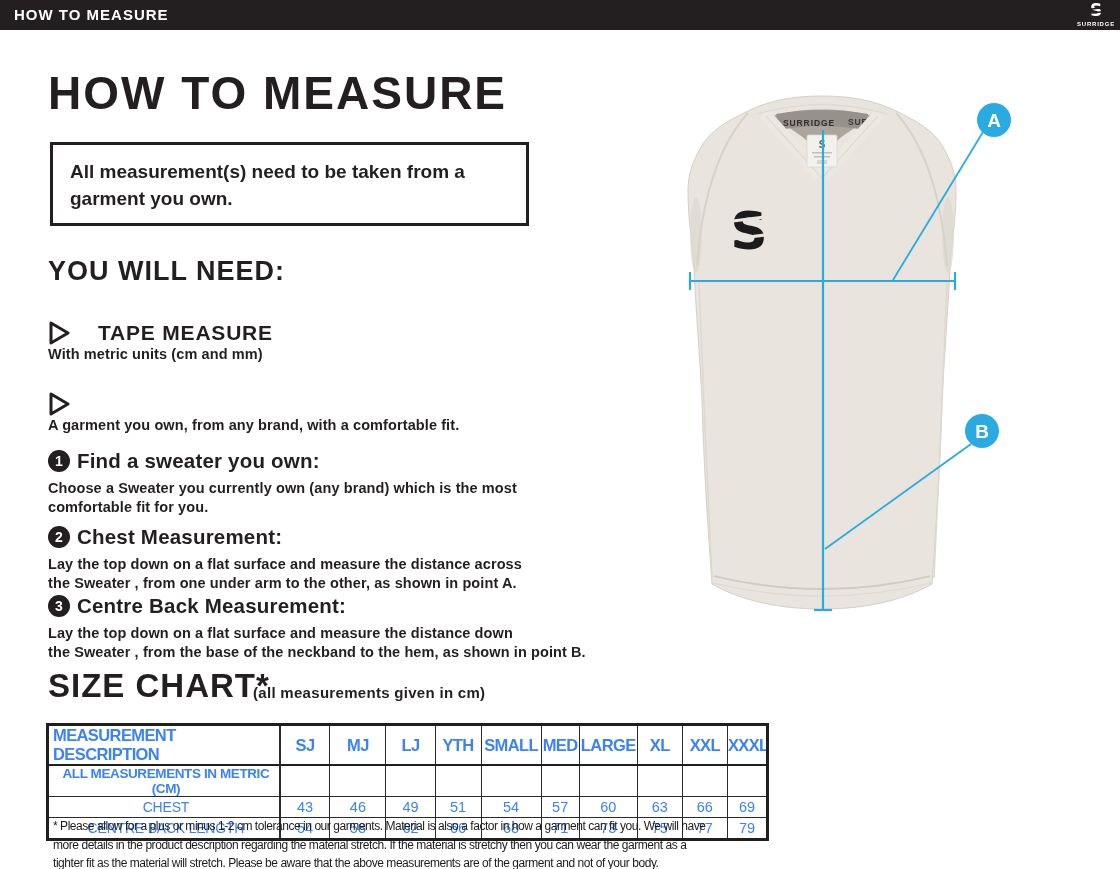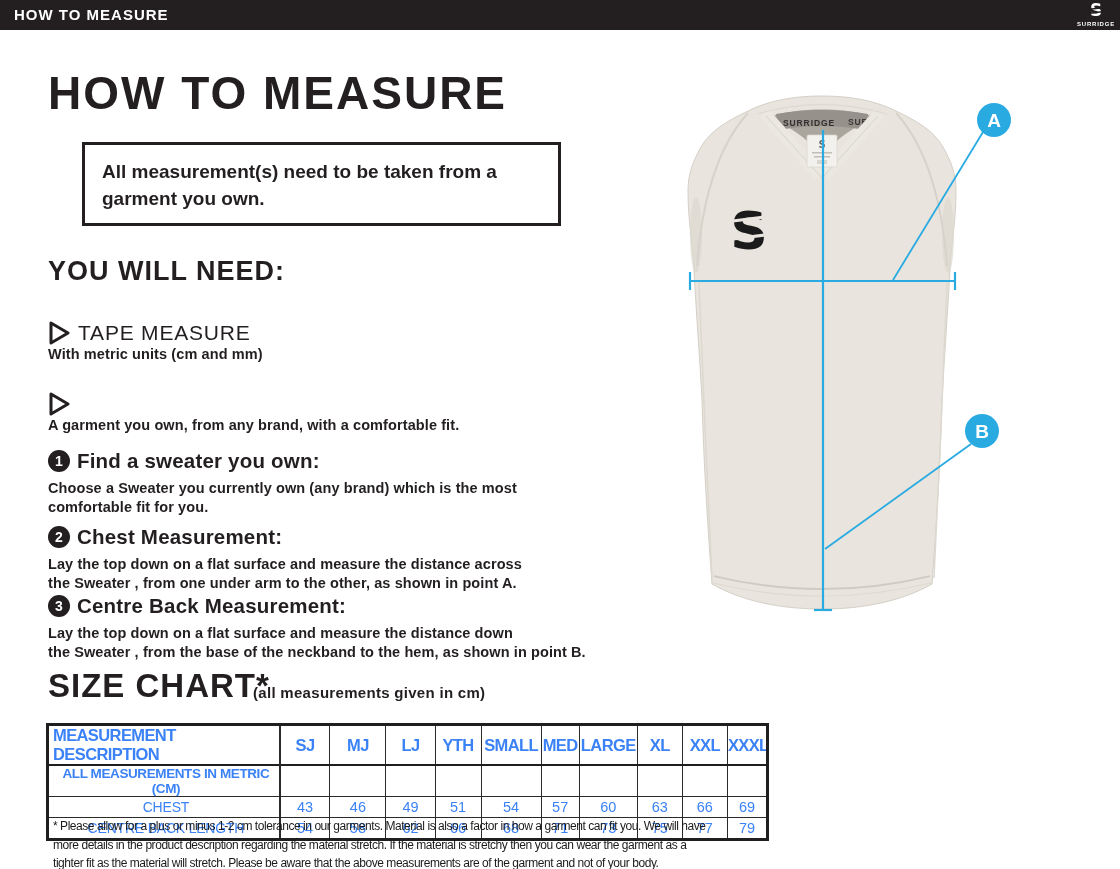--- a/index.html
+++ b/index.html
@@ -17,35 +17,35 @@
   }
   .brand { position:absolute; right:6px; top:1px; width:48px; height:28px; }
 
   
   .h1 {
     position:absolute; left:48px; top:66px;
     font-size:46px; font-weight:800; letter-spacing:2px; color:#231f20;
   }
   .notice-box {
     position:absolute; left:50px; top:142px; width:479px; height:84px;
-    border:3px solid #231f20; padding:13px 0 0 17px;margin-left:32px;
+    border:3px solid #231f20; padding:13px 0 0 17px;
   }
   .notice-box .line { font-size:19px; font-weight:700; line-height:27px; white-space:nowrap; }
 
   .h2-need {
     position:absolute; left:48px; top:256px;
     font-size:27px; font-weight:800; letter-spacing:1px;
   }
 
   .need-item { position:absolute; left:48px; }
   .need-item.tape { top:320px; }
   .need-item.sweater { top:391px; }
   .need-head { display:flex; align-items:center; gap:8px; }
   .tri-icon { width:22px; height:26px; flex:0 0 auto; }
-  .need-title { font-size:21px; font-weight:400; letter-spacing:0.8px; }
+  .need-title { font-size:21px; font-weight:700; letter-spacing:0.8px;margin-left:20px; }
   .need-desc { font-size:14.5px; font-weight:700; margin-top:0; letter-spacing:0.1px; }
 
   .step { position:absolute; left:48px; }
   .step.s1 { top:449px; }
   .step.s2 { top:525px; }
   .step.s3 { top:594px; }
   .step-head { display:flex; align-items:center; gap:7px; }
   .step-badge {
     width:22px; height:22px; border-radius:50%; background:#231f20; color:#fff;
     font-size:14px; font-weight:700; display:flex; align-items:center; justify-content:center;

